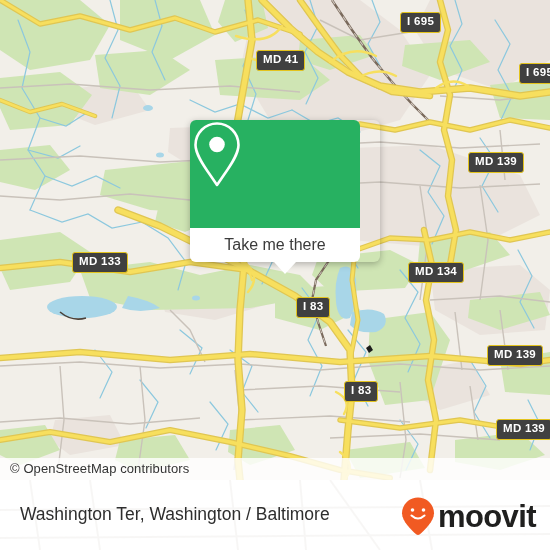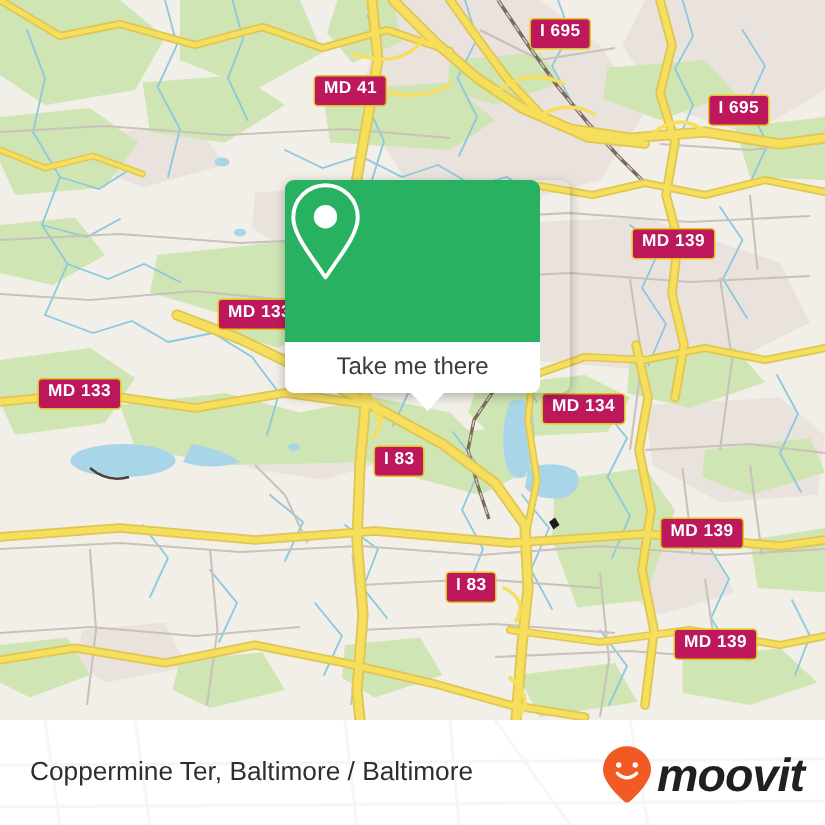--- a/index.html
+++ b/index.html
@@ -28,33 +28,33 @@
   .popup-bot{position:absolute;left:0;top:108px;width:170px;height:34px;
              background:#ffffff;border-radius:0 0 6px 6px;
              display:flex;align-items:center;justify-content:center;}
   .popup-bot span{font-size:16px;color:#3b3b3b;font-family:"Liberation Sans",sans-serif;}
   .popup-tip{position:absolute;left:50%;top:142px;margin-left:-11px;width:0;height:0;
              border-left:11px solid transparent;border-right:11px solid transparent;
              border-top:12px solid #ffffff;}
   .pin-icon{display:block;}
 
   
-  .shield{position:absolute;background:#be185d;border:1.6px solid #e3c31d;
+  .shield{position:absolute;background:#404040;border:1.6px solid #e3c31d;
           border-radius:3px;color:#ffffff;font-weight:bold;
           font-family:"Liberation Sans",sans-serif;font-size:11.5px;
           letter-spacing:0.3px;line-height:1;padding:3px 6px 4px 6px;
-          text-shadow:0 0 1px rgba(0,0,0,0.07);white-space:nowrap;}
+          text-shadow:0 0 1px rgba(0,0,0,0.07);white-space:nowrap;margin-left:47px;}
 
   
   .footer{position:absolute;left:0;top:480px;width:550px;height:70px;
           background:#ffffff;overflow:hidden;}
   .footer-strip{position:absolute;left:0;top:0;width:550px;height:70px;opacity:0.1;}
   .footer-title{position:absolute;left:20px;top:24px;font-size:17.5px;color:#2e2e2e;
                 font-family:"Liberation Sans",sans-serif;}
-  .brand{position:absolute;right:14px;top:16px;display:flex;align-items:center;gap:2px;font-style:italic;}
+  .brand{position:absolute;right:14px;top:16px;display:flex;align-items:center;gap:2px;}
   .brand-word{font-size:31px;font-weight:bold;color:#20201f;letter-spacing:-0.6px;
               font-family:"Liberation Sans",sans-serif;line-height:1;}
 </style>
 </head>
 <body>
 
 <div id="app">
 
   <div class="map">
 
@@ -252,38 +252,41 @@
           <path d="M27 3.5 C15.1 3.5 5.5 13.1 5.5 25 C5.5 34 13 45 20.5 55.5 L27 65 L33.5 55.5 C41 45 48.5 34 48.5 25 C48.5 13.1 38.9 3.5 27 3.5 Z" fill="none" stroke="#ffffff" stroke-width="2.6" stroke-linejoin="round"></path>
           <circle cx="27" cy="24.5" r="7.8" fill="#ffffff"></circle>
         </svg>
       </div>
       <div class="popup-bot">
         <span>Take me there</span>
       </div>
       <div class="popup-tip"></div>
     </div>
 
+    <div class="attrib">
+      <span>© OpenStreetMap contributors</span>
+    </div>
   </div>
 
   <div class="footer">
 
     <svg class="footer-strip" width="550" height="70" viewBox="0 0 550 70">
       <g stroke="#b9b0a6" stroke-width="2" fill="none">
         <path d="M30,0 L40,70"></path>
         <path d="M90,0 L100,70"></path>
         <path d="M230,0 L238,70"></path>
         <path d="M300,0 L306,70"></path>
         <path d="M420,0 L432,70"></path>
         <path d="M0,30 L550,26"></path>
         <path d="M0,58 L550,54"></path>
         <path d="M330,0 L380,70"></path>
       </g>
     </svg>
 
-    <div class="footer-title">Coppermine Ter, Baltimore / Baltimore</div>
+    <div class="footer-title">Washington Ter, Washington / Baltimore</div>
 
     <div class="brand">
       <svg width="36" height="40" viewBox="0 0 36 40">
         <path d="M18 1.5 C9.2 1.5 2 8.6 2 17.2 C2 24.8 11.2 34 16.1 38.3 C17.2 39.2 18.8 39.2 19.9 38.3 C24.8 34 34 24.8 34 17.2 C34 8.6 26.8 1.5 18 1.5 Z" fill="#f15a22"></path>
         <circle cx="12.5" cy="14" r="1.8" fill="#ffffff"></circle>
         <circle cx="23.5" cy="14" r="1.8" fill="#ffffff"></circle>
         <path d="M11.5 19.5 Q18 25.5 24.5 19.5" fill="none" stroke="#ffffff" stroke-width="2.1" stroke-linecap="round"></path>
       </svg>
       <span class="brand-word">moovit</span>
     </div>

